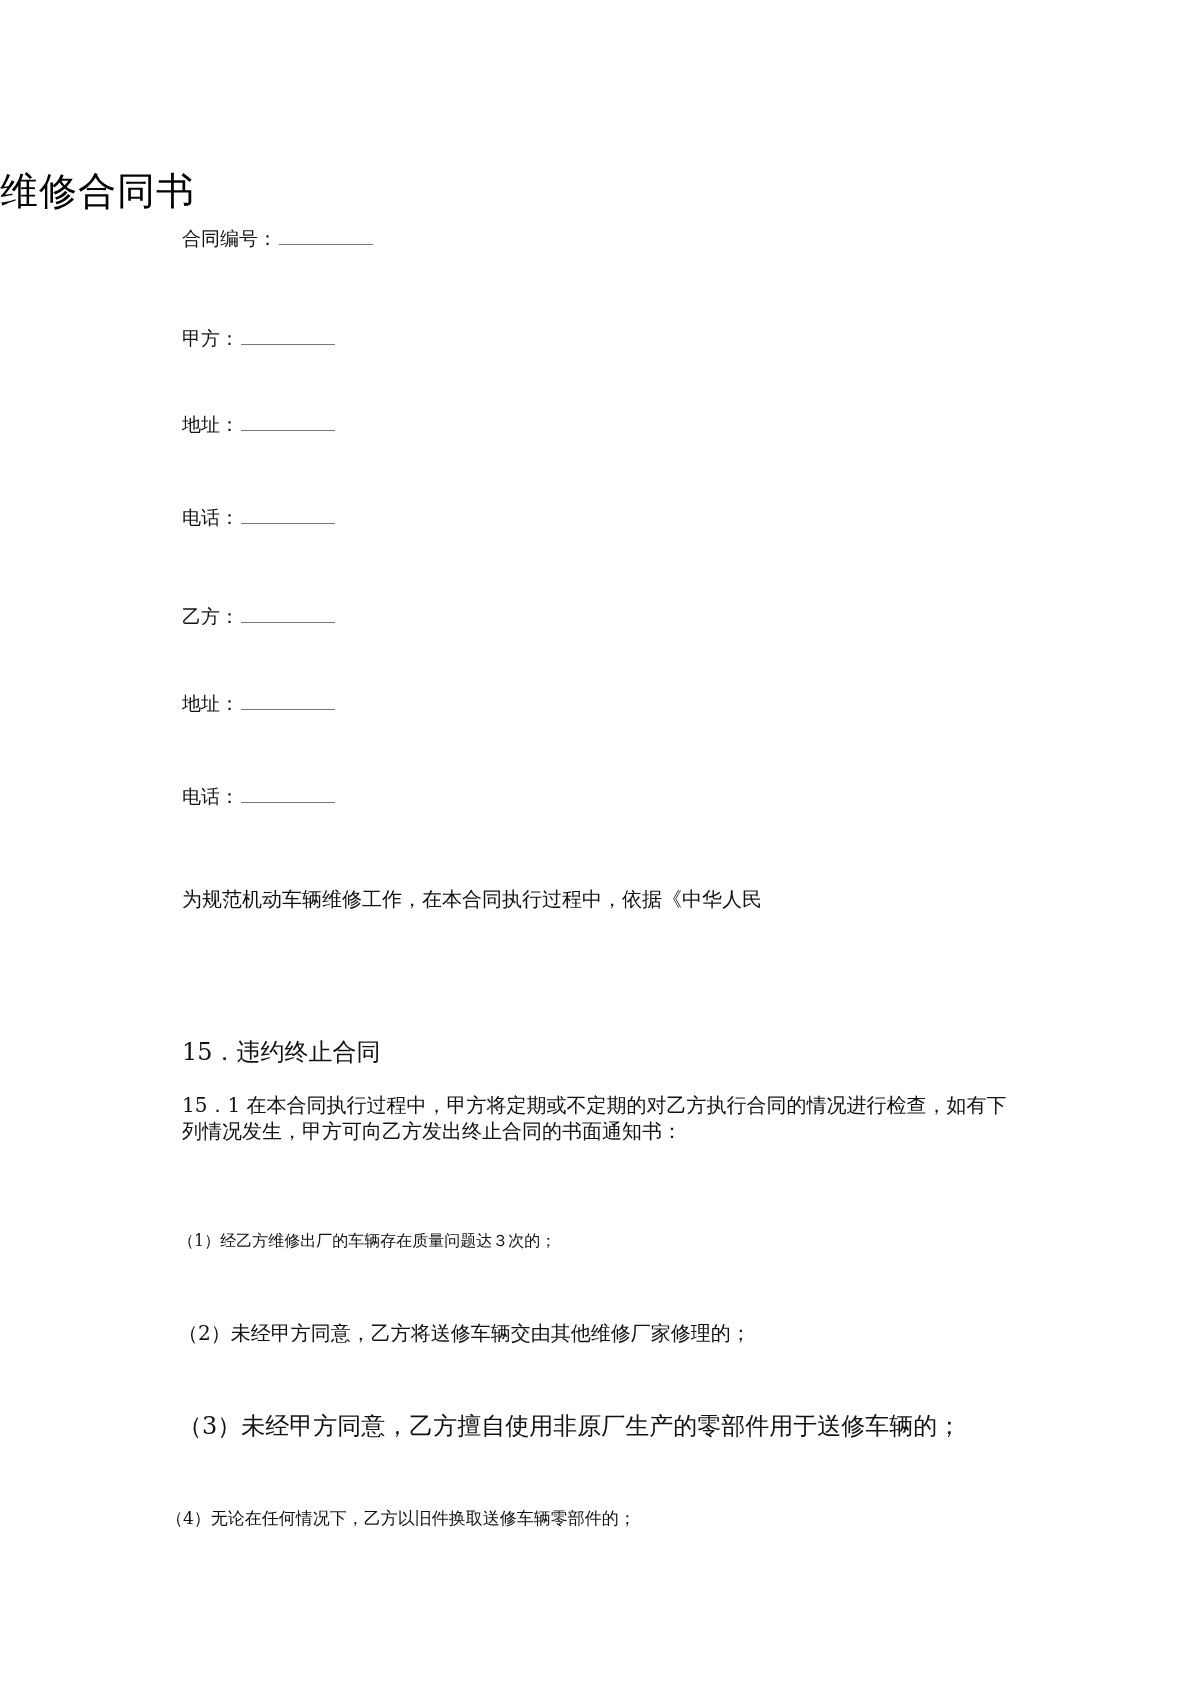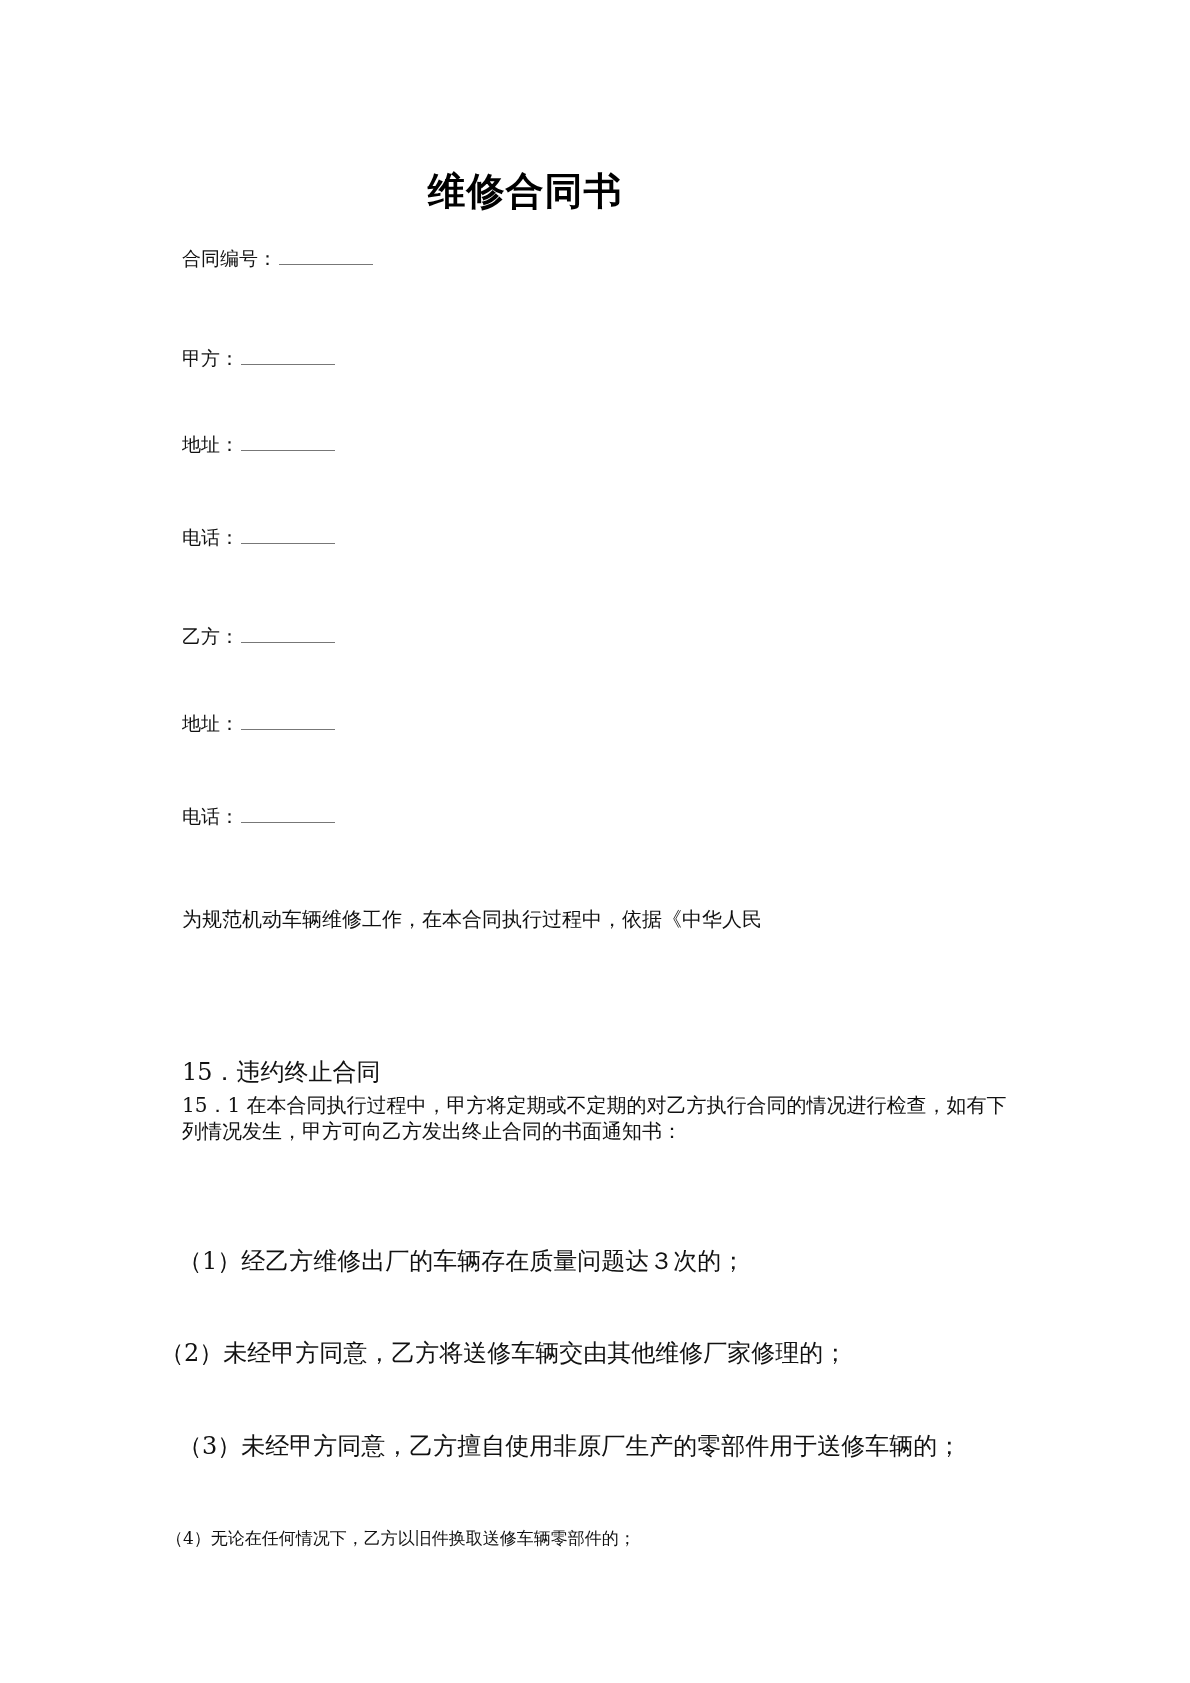--- a/index.html
+++ b/index.html
@@ -1,21 +1,21 @@
 <!DOCTYPE html>
 <html><head>
 <meta charset="utf-8">
 <style>
   html, body { margin: 0; padding: 0; background: #ffffff; }
   body { width: 1190px; height: 1683px; position: relative; overflow: hidden;
          font-family: "DejaVu Serif", "Liberation Serif", serif; color: #111; }
-  .title { position: absolute; top: 166px; left: 0; width: 1050px; text-align: center;
-           font-family: "DejaVu Sans", "Liberation Sans", sans-serif; font-weight: bold;
+  .title { position: absolute; top: 166px; left: 0; width: 1050px; 
+           font-family: "DejaVu Sans", "Liberation Sans", sans-serif; font-weight: normal;
            font-size: 38px; letter-spacing: 1px; color: #000; }
-  .line { position: absolute; left: 182px; font-size: 19px; line-height: 24px; white-space: nowrap; margin-top: 20px; }
+  .line { position: absolute; left: 182px; font-size: 19px; line-height: 24px; white-space: nowrap; }
   .blank { display: inline-block; width: 94px; border-bottom: 1px solid #777; height: 18px; vertical-align: baseline; margin-left: 2px; }
   .para { position: absolute; left: 182px; width: 840px; font-size: 20px; line-height: 26px; }
 </style>
 </head>
 <body>
 
 <div class="title">维修合同书</div>
 
 <div class="line" style="top:226px">
   <span>合同编号：</span><span class="blank"></span>
@@ -38,16 +38,16 @@
 <div class="line" style="top:784px">
   <span>电话：</span><span class="blank"></span>
 </div>
 
 <div class="line" style="top:887px; font-size:20px">为规范机动车辆维修工作，在本合同执行过程中，依据《中华人民</div>
 
 <div class="line" style="top:1040px; font-size:24px">15．违约终止合同</div>
 
 <div class="para" style="top:1092px; width:835px">15．1 在本合同执行过程中，甲方将定期或不定期的对乙方执行合同的情况进行检查，如有下列情况发生，甲方可向乙方发出终止合同的书面通知书：</div>
 
-<div class="line" style="top:1229px; left:178px; font-size:24px">（1）经乙方维修出厂的车辆存在质量问题达３次的；</div>
-<div class="line" style="top:1321px; left:160px; font-size:24px">（2）未经甲方同意，乙方将送修车辆交由其他维修厂家修理的；</div>
+<div class="line" style="top:1229px; left:178px; font-size:16px">（1）经乙方维修出厂的车辆存在质量问题达３次的；</div>
+<div class="line" style="top:1321px; left:178px; font-size:20px">（2）未经甲方同意，乙方将送修车辆交由其他维修厂家修理的；</div>
 <div class="line" style="top:1414px; left:178px; font-size:24px">（3）未经甲方同意，乙方擅自使用非原厂生产的零部件用于送修车辆的；</div>
 <div class="line" style="top:1506px; left:166px; font-size:17px">（4）无论在任何情况下，乙方以旧件换取送修车辆零部件的；</div>
 
 </body></html>

